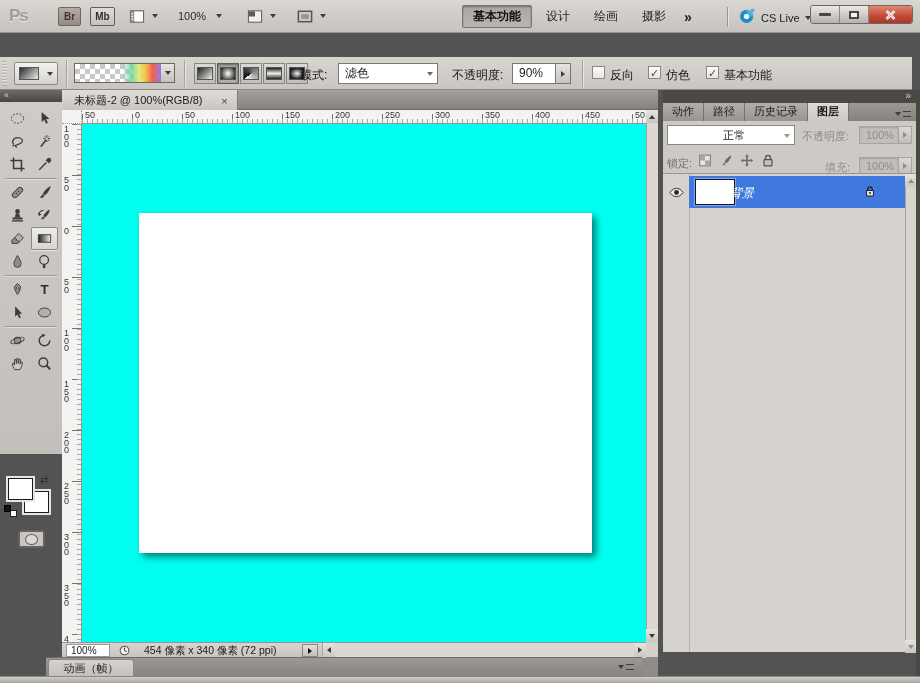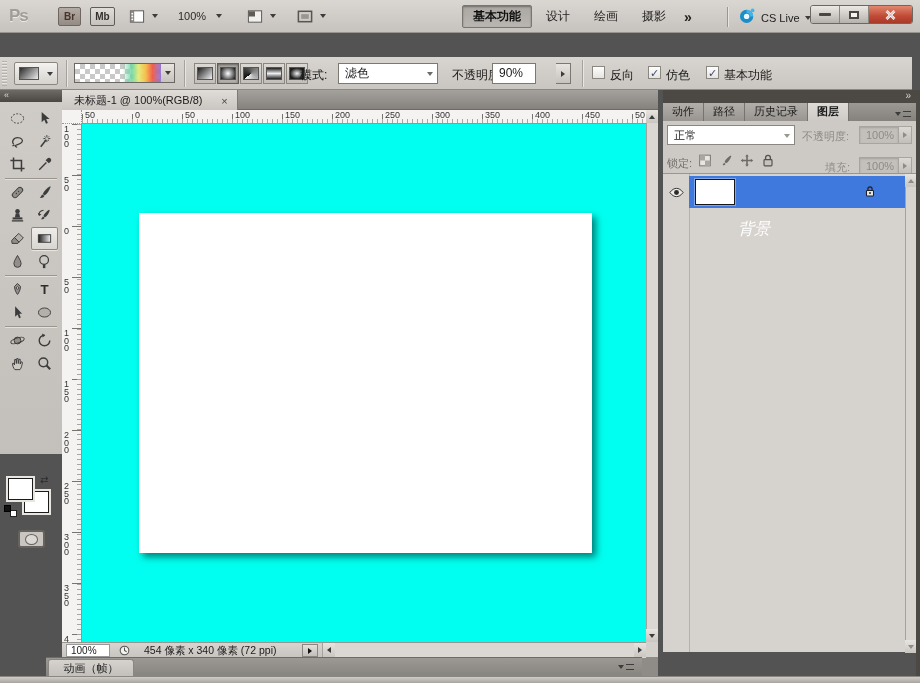--- a/index.html
+++ b/index.html
@@ -54,21 +54,21 @@
   .gt-btn .sw{width:16px;height:13px;border:1px solid #555;}
   .gt-btn.active{background:#b3afaa;box-shadow:inset 0 1px 3px rgba(0,0,0,.45);border-color:#5f5b56;}
   .sw-linear{background:linear-gradient(135deg,#1e1e1e,#f2f2f2);}
   .sw-radial{background:radial-gradient(circle at 50% 50%,#f2f2f2 5%,#1e1e1e 95%);}
   .sw-angle{background:conic-gradient(from 230deg,#111,#eee);}
   .sw-reflect{background:linear-gradient(#1e1e1e,#eee 50%,#1e1e1e);}
   .sw-diamond{background:radial-gradient(ellipse closest-side,#f2f2f2,#1e1e1e);}
   .opt-label{top:10px;font-size:12px;color:#1a1a1a;}
   .opt-select{top:6px;height:21px;background:#fff;border:1px solid #7b7771;font-size:12px;line-height:19px;padding-left:6px;}
   .opt-select .tri-d{position:absolute;right:4px;top:8px;border-top-color:#6e6a65;}
-  #op-box{left:492px;top:6px;width:44px;height:21px;background:#fff;border:1px solid #7b7771;font-size:12px;line-height:19px;padding-left:6px;}
+  #op-box{left:512px;top:6px;width:44px;height:21px;background:#fff;border:1px solid #7b7771;font-size:12px;line-height:19px;padding-left:6px;}
   #op-spin{left:556px;top:6px;width:15px;height:21px;border:1px solid #7b7771;border-left:none;background:linear-gradient(#e8e5e0,#c6c2bd);display:flex;align-items:center;justify-content:center;}
   .cb{top:9px;width:13px;height:13px;border:1px solid #8a8781;background:linear-gradient(#fefefe,#e6e4e0);font-size:11px;line-height:12px;text-align:center;color:#3c4a66;}
   .cb-label{top:10px;font-size:12px;color:#1a1a1a;}
 
   
   #tools-col{left:0;top:90px;width:62px;height:586px;background:#535353;}
   #tools-header{left:0;top:0;width:62px;height:12px;background:linear-gradient(#6e6a66,#4a4642);color:#d8d5d0;font-size:9px;line-height:11px;padding-left:4px;letter-spacing:-1px;}
   #tools-body{left:0;top:12px;width:62px;height:352px;background:linear-gradient(#cfccc7,#c3bfba);padding-top:5px;}
   #tools-grid{left:4px;top:5px;width:54px;display:flex;flex-wrap:wrap;}
   .tool{width:27px;height:23px;display:flex;align-items:center;justify-content:center;border-radius:2px;}
@@ -120,36 +120,36 @@
   #dock-sep{left:658px;top:90px;width:5px;height:586px;background:#535353;}
   #right-dock{left:663px;top:90px;width:253px;height:586px;background:#535353;}
   #right-frame{left:916px;top:90px;width:4px;height:586px;background:#4c4844;}
   #dock-top{left:0;top:0;width:253px;height:13px;background:#4c4844;color:#d8d5d0;font-size:10px;line-height:12px;text-align:right;padding-right:6px;letter-spacing:-1px;}
   #ptabbar{left:0;top:13px;width:253px;height:18px;background:linear-gradient(#9c9994,#85827d);display:flex;align-items:flex-end;}
   .ptab{height:18px;padding:0 9px;font-size:11px;line-height:17px;color:#1b1b1b;background:linear-gradient(#b2aea9,#98948f);border-right:1px solid #76726d;}
   .ptab.active{background:linear-gradient(#dfdcd7,#cdc9c4);font-weight:bold;}
   .pmenu-ico{margin-left:auto;margin-right:5px;margin-bottom:4px;display:flex;align-items:center;gap:2px;}
   .pmenu-lines{width:8px;height:6px;border-top:1.5px solid #3c3c3c;border-bottom:1.5px solid #3c3c3c;background:linear-gradient(transparent 40%,#3c3c3c 40% 60%,transparent 60%);}
   #panelbody{left:0;top:31px;width:253px;height:531px;background:#cdc9c4;}
-  #blend-select{left:4px;top:4px;width:128px;height:20px;background:#fff;border:1px solid #8a8781;font-size:11px;line-height:18px;padding-left:6px;}
+  #blend-select{left:4px;top:4px;width:128px;height:20px;background:#fff;border:1px solid #8a8781;font-size:11px;line-height:18px;padding-left:6px;text-align:center;}
   #blend-select .tri-d{position:absolute;right:4px;top:8px;border-top-color:#9a968f;}
   .grey-label{font-size:11px;color:#8f8b86;}
   .sunk-box{height:18px;background:#c3bfba;border:1px solid #a8a4a0;box-shadow:inset 0 1px 2px rgba(0,0,0,.15);font-size:11px;line-height:16px;padding-left:6px;color:#8f8b86;}
   .spin-btn{width:13px;height:18px;border:1px solid #a8a4a0;border-left:none;background:linear-gradient(#dcd9d4,#c2beb9);display:flex;align-items:center;justify-content:center;}
   .spin-btn .tri-r{border-left-color:#8f8b86;}
   #lock-label{left:4px;top:35px;font-size:11px;color:#6e6a65;}
   #lock-icons{left:34px;top:31px;display:flex;gap:5px;}
   .lock-ico{width:16px;height:16px;display:flex;align-items:center;justify-content:center;}
   #layerlist{left:0;top:52px;width:253px;height:479px;background:#d6d2cd;border-top:1px solid #9a968f;}
   #eye-col-line{left:26px;top:0;width:1px;height:100%;background:#b5b1ac;}
   #layer-row{left:0;top:2px;width:242px;height:32px;}
   #layer-row-sel{left:26px;top:0;width:216px;height:32px;background:#3f79de;}
   #eye-cell{left:0;top:0;width:26px;height:32px;display:flex;align-items:center;justify-content:center;}
   #layer-thumb{left:32px;top:3px;width:40px;height:26px;background:#fff;border:1px solid #16161a;box-shadow:0 0 0 1px rgba(255,255,255,.35);}
-  #layer-name{left:75px;top:9px;font-size:16px;font-style:italic;color:#fff;margin-top:34px;}
+  #layer-name{left:67px;top:9px;font-size:12px;font-style:italic;color:#fff;}
   #layer-lock{left:200px;top:8px;}
   #list-scroll{left:242px;top:0;width:11px;height:479px;background:#d8d5d0;border-left:1px solid #a5a19c;}
 
   
   #anim-strip{left:46px;top:657px;width:596px;height:23px;background:linear-gradient(#9c9994,#82807b);border-top:1px solid #6e6a66;}
   #anim-tab{left:2px;top:1px;width:86px;height:18px;background:linear-gradient(#d6d3ce,#c2beb9);border:1px solid #8a8681;border-bottom:none;border-radius:3px 3px 0 0;font-size:11px;line-height:16px;text-align:center;color:#1b1b1b;}
   #anim-menu{right:8px;top:6px;position:absolute;display:flex;align-items:center;gap:2px;}
   #bottom-frame{left:0;top:676px;width:920px;height:7px;background:linear-gradient(#cfccc7,#a8a5a0);border-top:1px solid #8a8681;}
 </style>
 </head>
@@ -429,21 +429,21 @@
       </div>
       <div id="quickmask" class="abs">
           <div class="circ"></div>
         </div>
     </div>
   </div>
 
   <div id="doc-area" class="abs">
     <div id="tabstrip" class="abs">
       <div id="doc-tab" class="abs">
-        <span id="doc-tab-title">未标题-1 @ 100%(RGB/8)</span>
+        <span id="doc-tab-title">未标题-2 @ 100%(RGB/8)</span>
         <span id="doc-tab-close">×</span>
       </div>
     </div>
     <div id="ruler-corner" class="abs"></div>
     <div id="h-ruler" class="abs">
         <span class="hr-label" style="left: 3px;">50</span>
         <span class="hr-label" style="left: 53px;">0</span>
         <span class="hr-label" style="left: 103px;">50</span>
         <span class="hr-label" style="left: 153px;">100</span>
         <span class="hr-label" style="left: 203px;">150</span>

